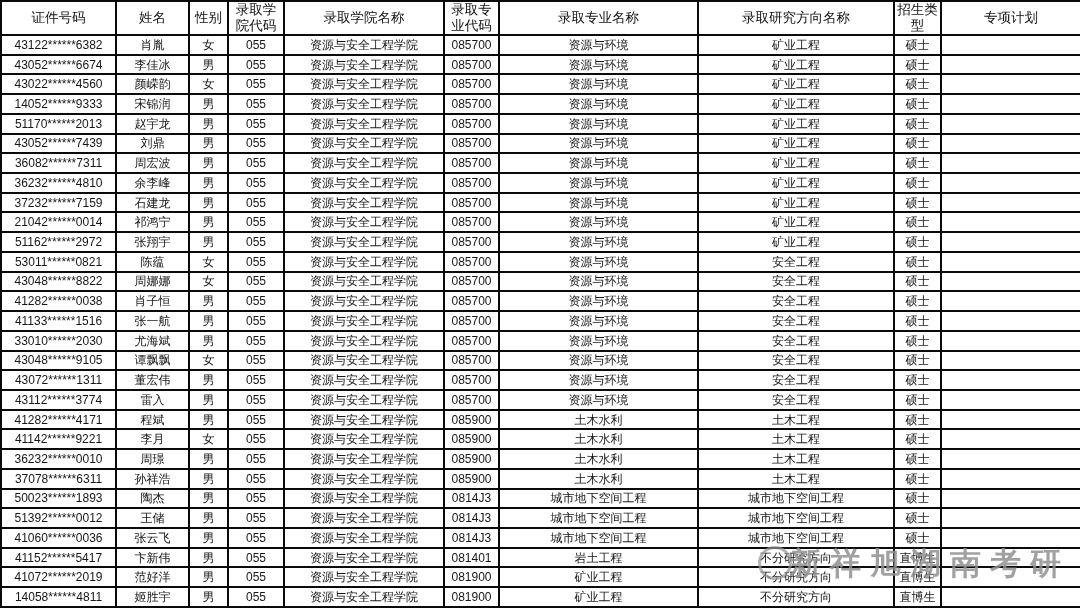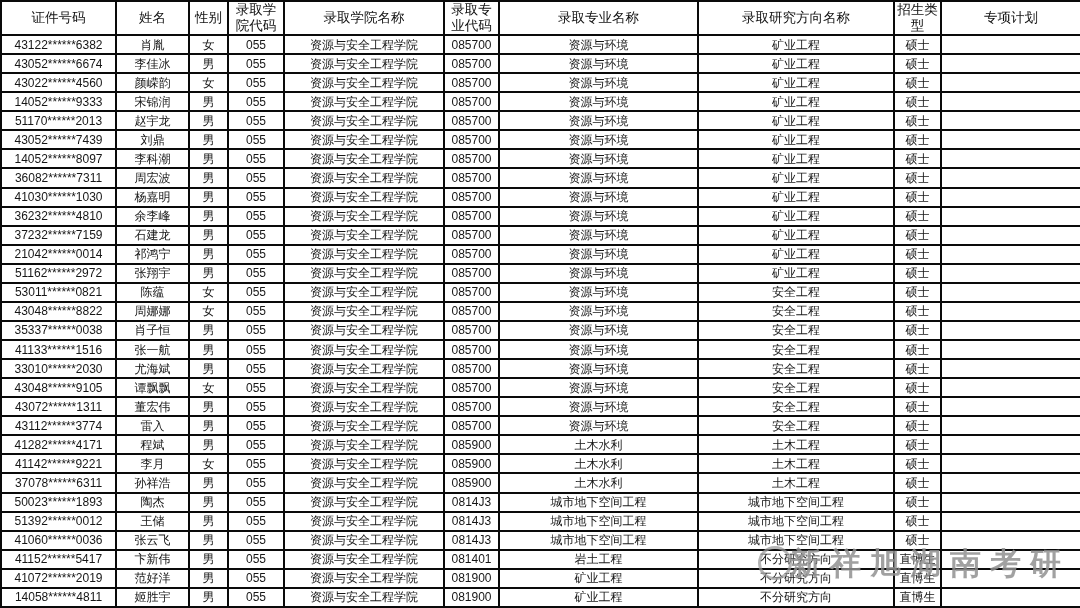--- a/index.html
+++ b/index.html
@@ -137,56 +137,32 @@
     <td>男</td>
     <td>055</td>
     <td>资源与安全工程学院</td>
     <td>085700</td>
     <td>资源与环境</td>
     <td>矿业工程</td>
     <td>硕士</td>
     <td></td>
   </tr>
       <tr>
-    <td>14052******8097</td>
-    <td>李科潮</td>
-    <td>男</td>
-    <td>055</td>
-    <td>资源与安全工程学院</td>
-    <td>085700</td>
-    <td>资源与环境</td>
-    <td>矿业工程</td>
-    <td>硕士</td>
-    <td></td>
-  </tr>
-      <tr>
     <td>36082******7311</td>
     <td>周宏波</td>
     <td>男</td>
     <td>055</td>
     <td>资源与安全工程学院</td>
     <td>085700</td>
     <td>资源与环境</td>
     <td>矿业工程</td>
     <td>硕士</td>
     <td></td>
   </tr>
       <tr>
-    <td>41030******1030</td>
-    <td>杨嘉明</td>
-    <td>男</td>
-    <td>055</td>
-    <td>资源与安全工程学院</td>
-    <td>085700</td>
-    <td>资源与环境</td>
-    <td>矿业工程</td>
-    <td>硕士</td>
-    <td></td>
-  </tr>
-      <tr>
     <td>36232******4810</td>
     <td>余李峰</td>
     <td>男</td>
     <td>055</td>
     <td>资源与安全工程学院</td>
     <td>085700</td>
     <td>资源与环境</td>
     <td>矿业工程</td>
     <td>硕士</td>
     <td></td>
@@ -245,21 +221,21 @@
     <td>女</td>
     <td>055</td>
     <td>资源与安全工程学院</td>
     <td>085700</td>
     <td>资源与环境</td>
     <td>安全工程</td>
     <td>硕士</td>
     <td></td>
   </tr>
       <tr>
-    <td>35337******0038</td>
+    <td>41282******0038</td>
     <td>肖子恒</td>
     <td>男</td>
     <td>055</td>
     <td>资源与安全工程学院</td>
     <td>085700</td>
     <td>资源与环境</td>
     <td>安全工程</td>
     <td>硕士</td>
     <td></td>
   </tr>
@@ -332,20 +308,32 @@
     <td>085900</td>
     <td>土木水利</td>
     <td>土木工程</td>
     <td>硕士</td>
     <td></td>
   </tr>
       <tr>
     <td>41142******9221</td>
     <td>李月</td>
     <td>女</td>
+    <td>055</td>
+    <td>资源与安全工程学院</td>
+    <td>085900</td>
+    <td>土木水利</td>
+    <td>土木工程</td>
+    <td>硕士</td>
+    <td></td>
+  </tr>
+      <tr>
+    <td>36232******0010</td>
+    <td>周璟</td>
+    <td>男</td>
     <td>055</td>
     <td>资源与安全工程学院</td>
     <td>085900</td>
     <td>土木水利</td>
     <td>土木工程</td>
     <td>硕士</td>
     <td></td>
   </tr>
       <tr>
     <td>37078******6311</td>

